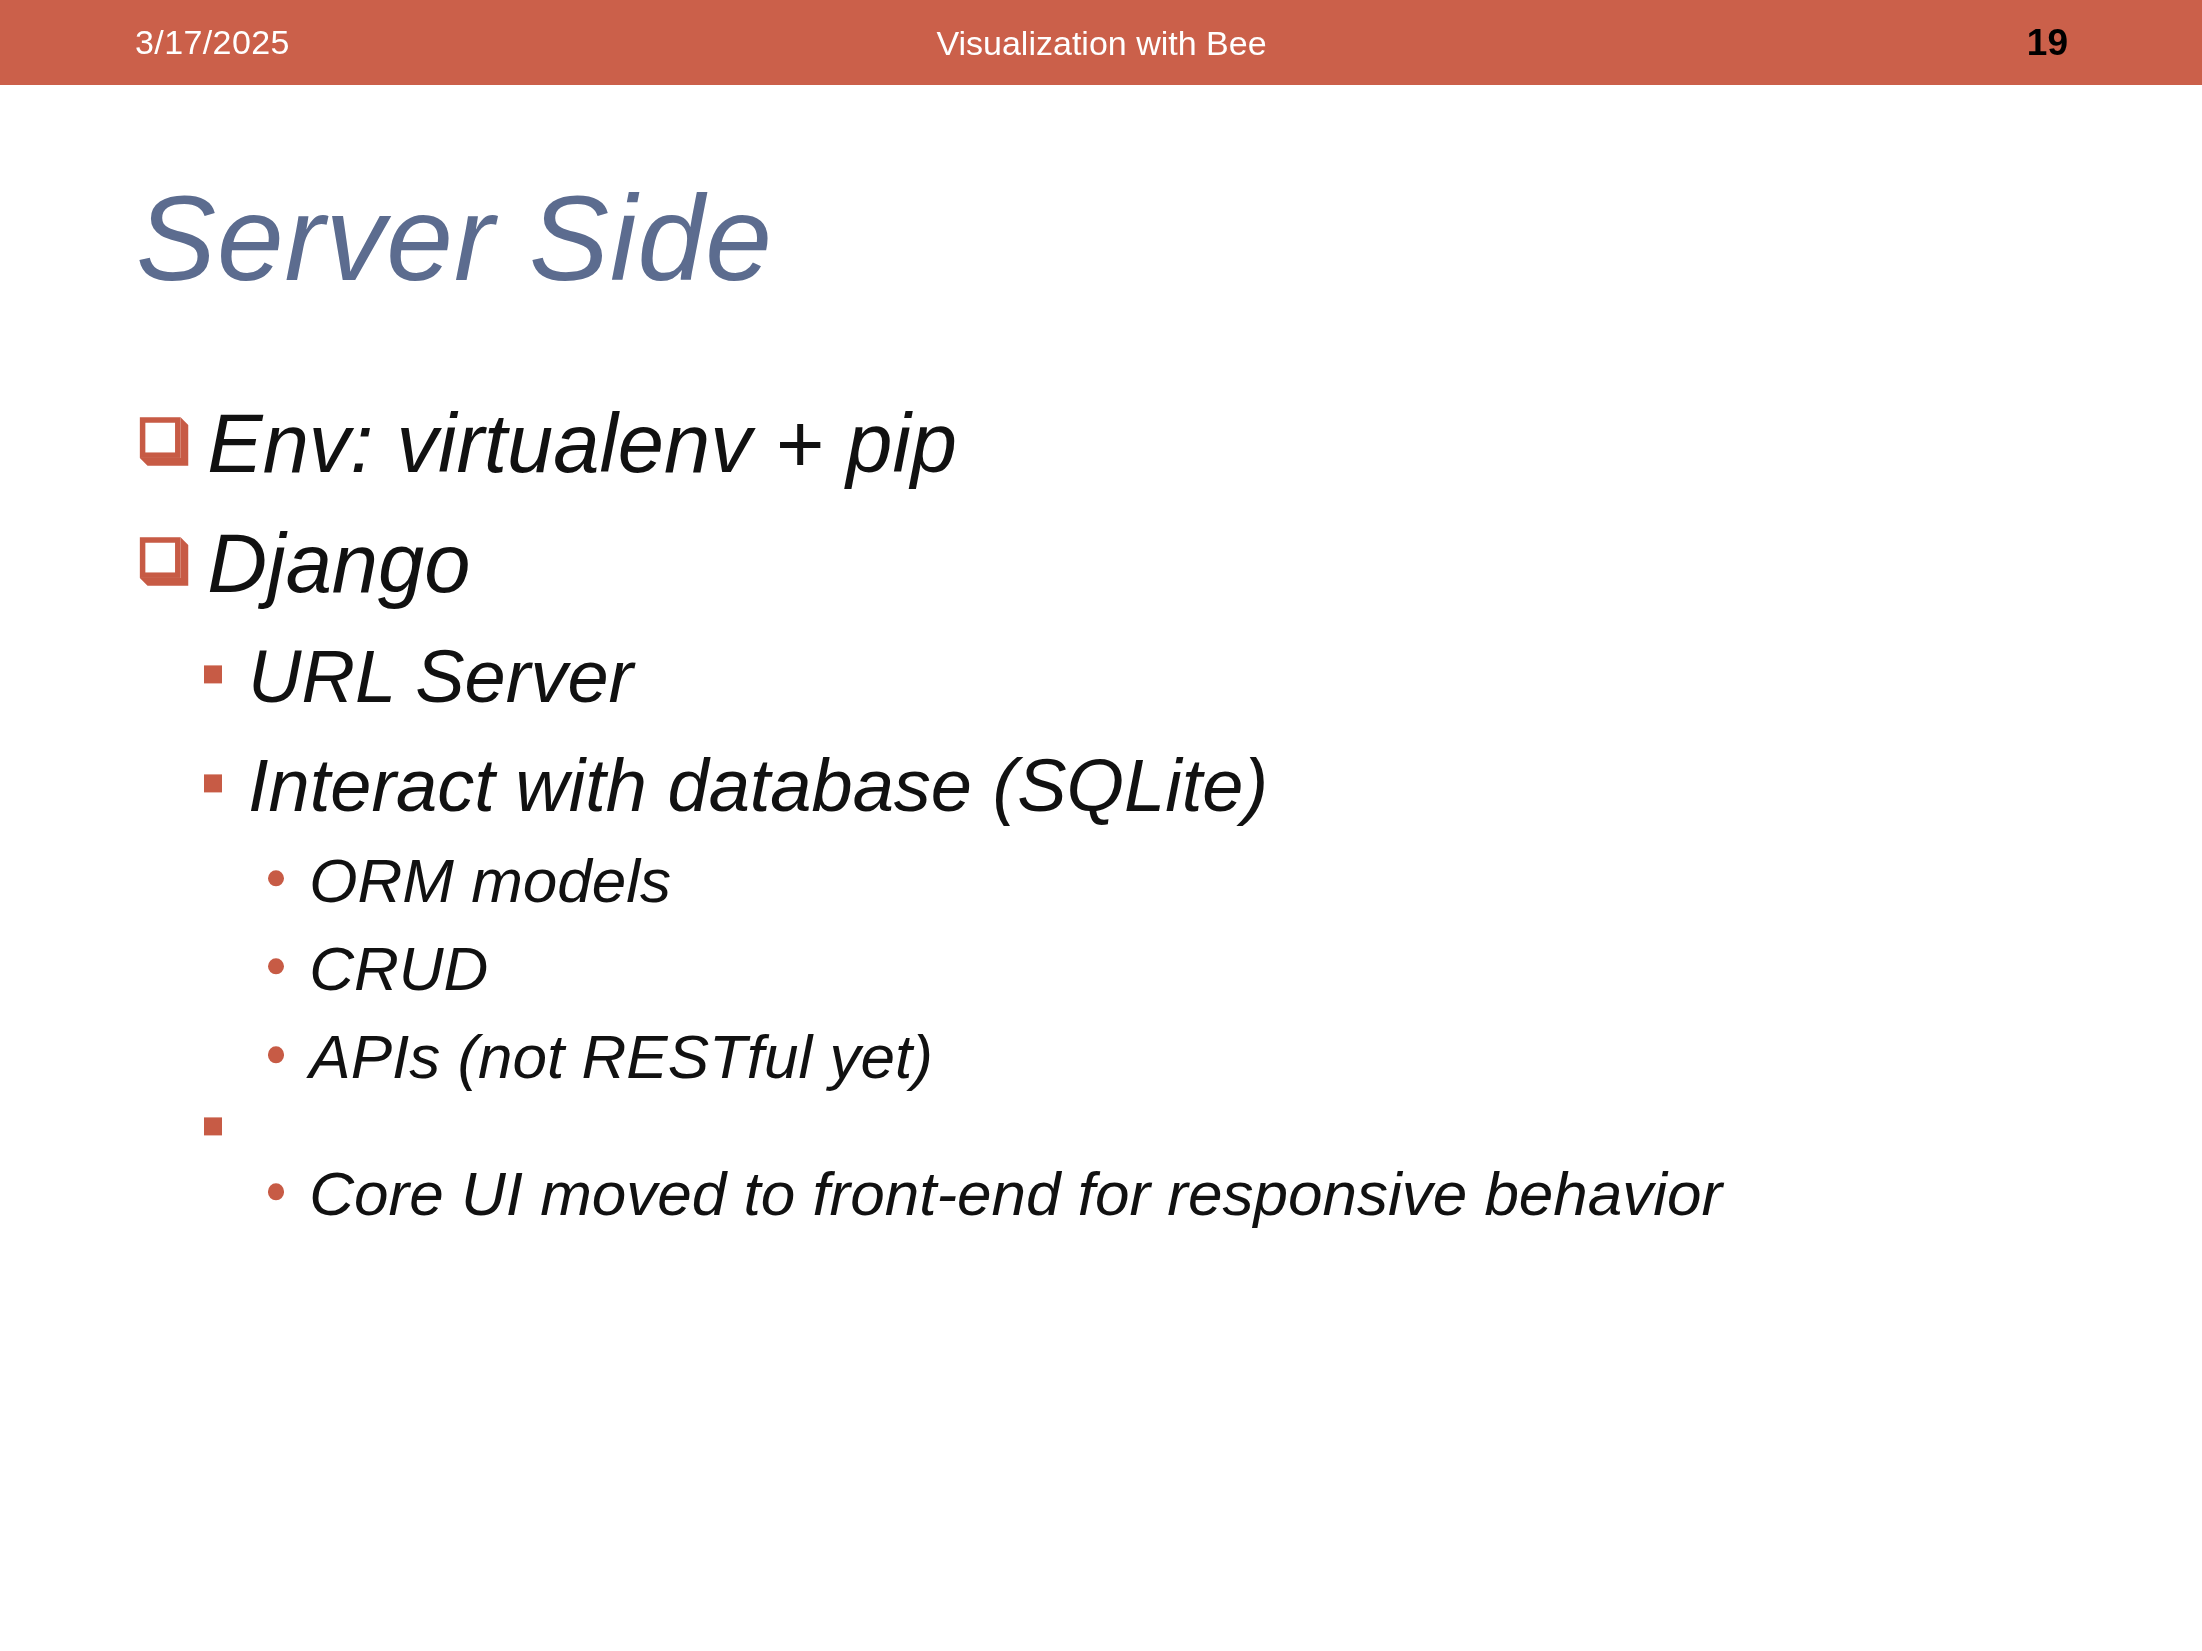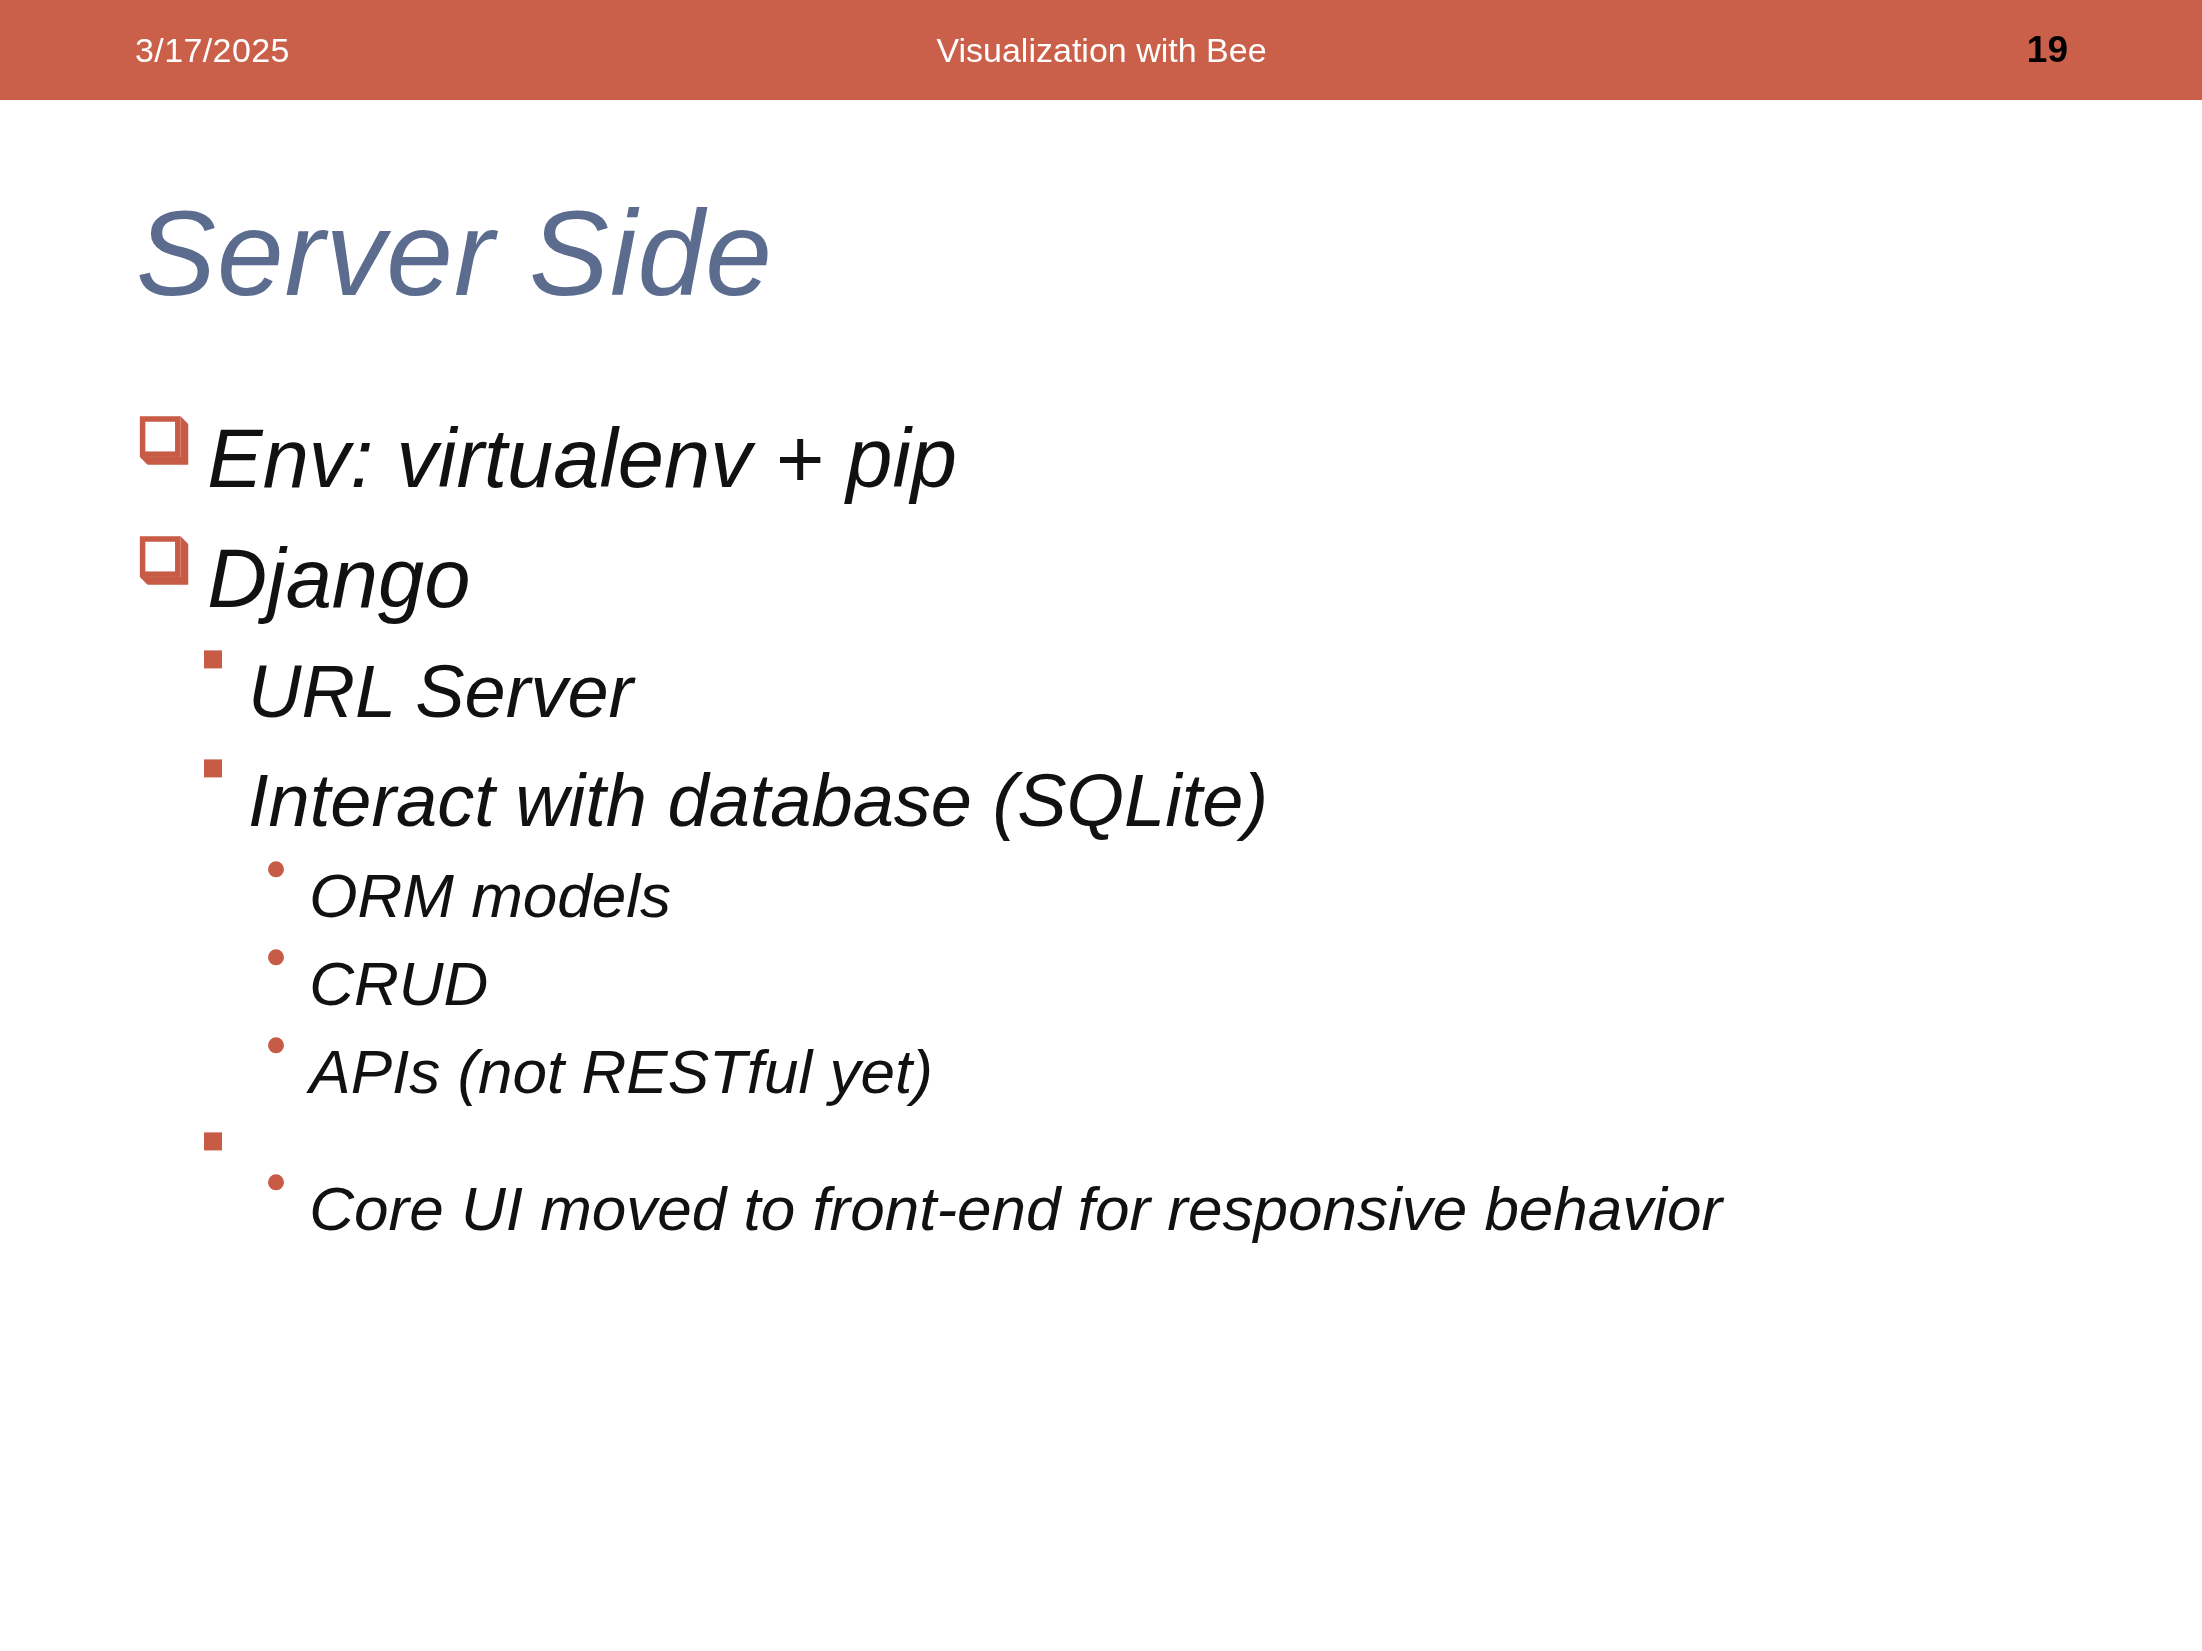--- a/index.html
+++ b/index.html
@@ -6,21 +6,21 @@
   body{
     width:2203px;height:1652px;
     background:#ffffff;
     font-family:"Liberation Sans", sans-serif;
     color:#111111;
     overflow:hidden;
     position:relative;
   }
   
   .topbar{
-    height:100px;
+    height:85px;
     background:var(--bar,#CB604A);
     display:flex;
     align-items:center;
     justify-content:space-between;
     padding:0 135px;
     position:relative;
     box-sizing:border-box;
   }
   .topbar .date{
     font-size:34px;
@@ -53,20 +53,21 @@
     font-weight:normal;
     line-height:1.05;
     color:var(--title,#5C6C8F);
     letter-spacing:0.9px;
   }
   .bullet-list{
     margin-top:99px;
   }
   .row{
     display:flex;
+    align-items:center;
     line-height:1.05;
   }
   .row .btext{ white-space:nowrap; }
   
   .row.l1{ font-size:83px; margin-top:33px; }
   .row.l1:first-child{ margin-top:0; }
   .row.l1 .bullet{
     width:55px;height:55px;
     margin-right:16.3px;
     flex:0 0 auto;

